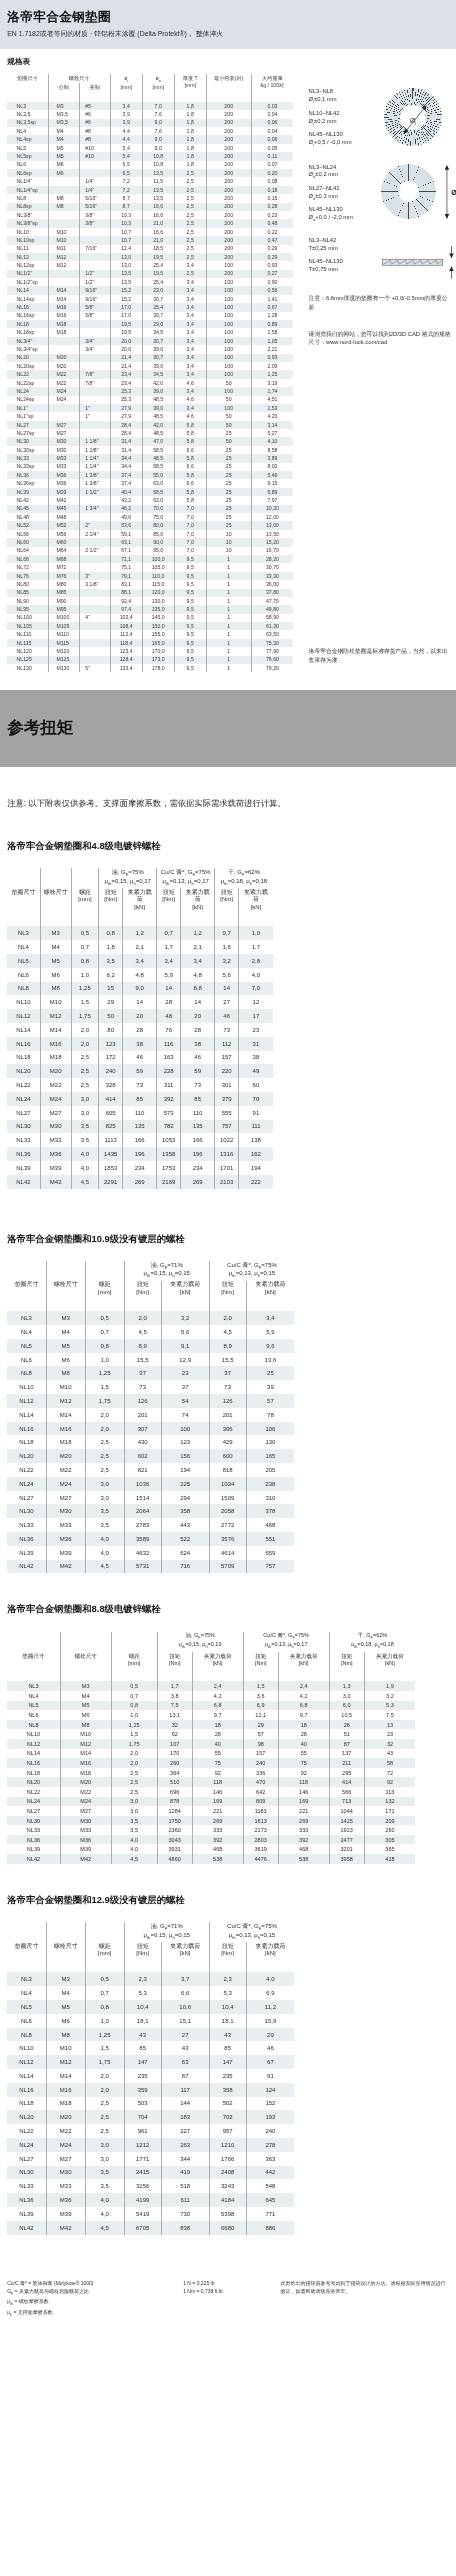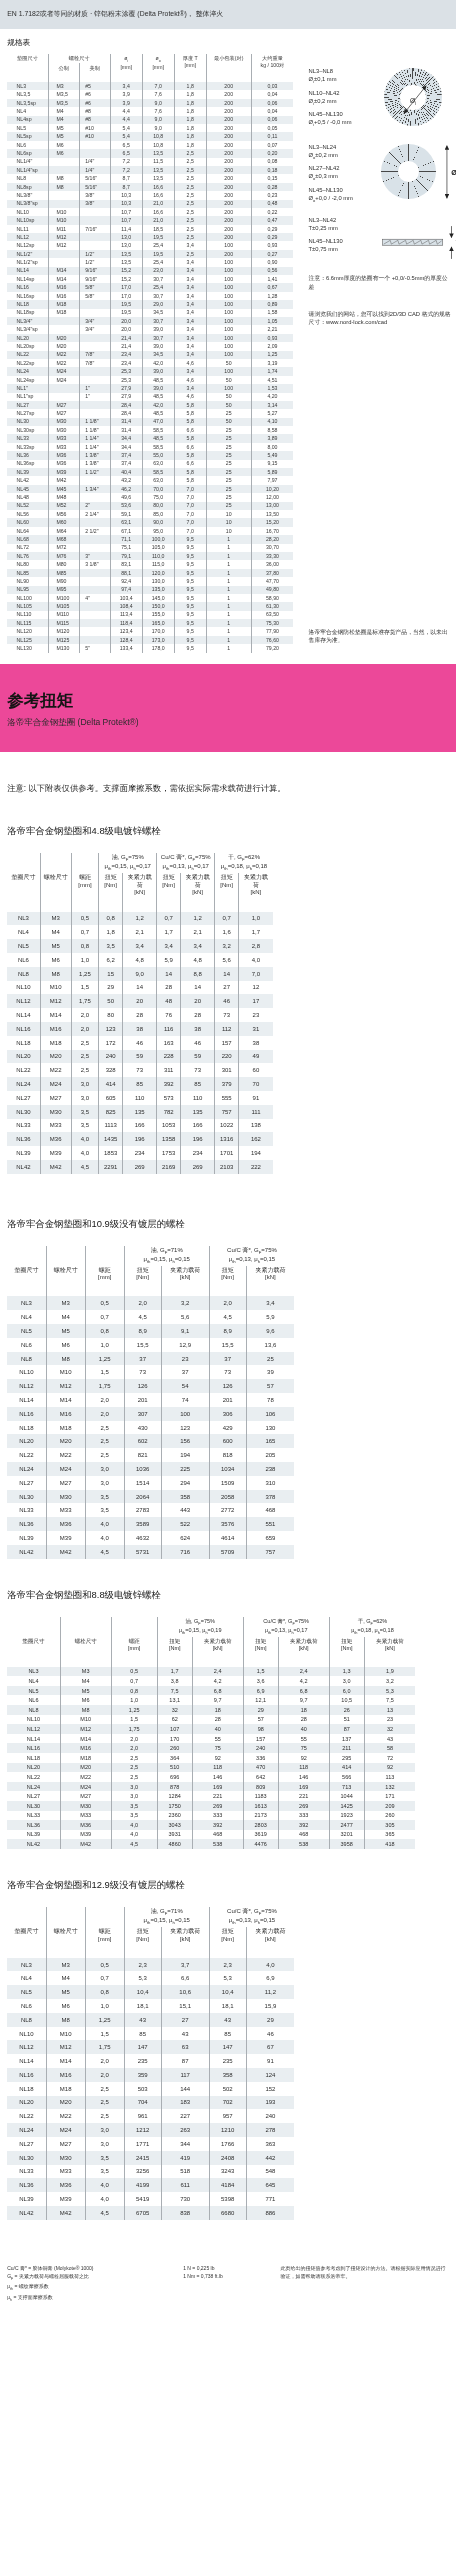--- a/index.html
+++ b/index.html
@@ -1,21 +1,21 @@
 <!DOCTYPE html>
 <html style="font-size:8.8px"><head>
 <meta charset="utf-8">
 <style>
   html,body{margin:0;padding:0}
   body{width:457px;min-height:2576px;background:#fff;color:#222;
        font-family:"Liberation Sans","DejaVu Sans",sans-serif;overflow-x:hidden}
   .banner{background:#dbe1e6;padding:8.8px 7.7px 10px 7.2px}
   .banner h1{margin:0 0 2.8px;font-size:12.7px;font-weight:bold;color:#161616;letter-spacing:0.3px}
   .banner .sub{font-size:6.9px;color:#2e2e2e}
-  .section-title{font-size:7.7px;font-weight:normal;margin:8.8px 0 6.6px 7.2px;color:#1d1d1d}
+  .section-title{font-size:7.7px;font-weight:bold;margin:8.8px 0 6.6px 7.2px;color:#1d1d1d}
   .spec-wrap{display:flex;align-items:stretch;padding-left:7.2px}
   table{border-collapse:collapse}
   table.spec{width:285px;font-size:5.2px;color:#3a3a3a;table-layout:fixed}
   .spec th{font-weight:normal;text-align:center;padding:1.1px 1.1px 1.7px;vertical-align:top;line-height:1.25}
   .spec thead tr:last-child th{padding-bottom:11px}
   .spec td{padding:0.8px 1.7px;line-height:6.8px;text-align:center;overflow:hidden;white-space:nowrap}
   .spec tbody tr:nth-child(odd){background:#e9eef1}
   .spec td:first-child{text-align:left;padding-left:9.4px}
   .spec td:nth-child(2){text-align:left;padding-left:7.7px}
   .spec td:nth-child(3){text-align:left;padding-left:5.5px}
@@ -29,25 +29,25 @@
   .wwrap{position:relative;margin-left:3.3px}
   .washer{border-radius:50%;position:relative}
   .w1{width:58px;height:58px;background:repeating-conic-gradient(#474747 0 1.1deg,#d9e2e8 1.1deg 5.6deg)}
   .w1::before{content:"";position:absolute;inset:28%;background:#fff;border-radius:50%}
   .w2{width:55px;height:55px;background:repeating-conic-gradient(#474747 0 0.9deg,#d9e2e8 0.9deg 22.5deg)}
   .w2::before{content:"";position:absolute;inset:31%;background:#fff;border-radius:50%}
   .ov{position:absolute;left:0;top:0}
   .note-small{margin-top:14.3px;font-size:5.8px;line-height:1.45;width:143px}
   .cad{margin-top:18.7px;font-size:5.8px;line-height:1.45;width:143px}
   .stock{margin-top:auto;padding-bottom:7.7px;font-size:5.8px;line-height:1.5;width:144px}
-  .tq-banner{background:#ec4899;margin-top:11px;padding:26.4px 7.7px 23px 7.2px}
+  .tq-banner{background:#a3a3a3;margin-top:18px;padding:26.4px 7.7px 23px 7.2px}
   .tq-banner h2{margin:0 0 5px;font-size:16.5px;font-weight:bold;color:#141414}
   .tq-banner .sub2{font-size:8.5px;color:#2b2b2b}
   .notice{margin:31px 7.7px 0 7.2px;font-size:8.3px;color:#1f1f1f}
-  .tq-title{font-size:9.4px;font-weight:normal;margin:31px 0 15.4px 7.2px;color:#171717}
+  .tq-title{font-size:9.4px;font-weight:bold;margin:31px 0 15.4px 7.2px;color:#171717}
   table.tq{margin-left:7.2px;font-size:6px;color:#2d2d2d}
   .tq th{font-weight:normal;text-align:center;padding:0.6px 2.2px;line-height:1.3;vertical-align:top}
   .tq tr.grp th{height:17.6px;vertical-align:bottom;padding-bottom:1.7px}
   .tq tr.cols th{padding-bottom:14.3px}
   .tq td{text-align:center;padding:0 2.2px;height:13.8px}
   .tq td:nth-child(n+2){border-left:0.6px solid #a9aeb3}
   .tq tbody tr:nth-child(odd){background:#e9eef1}
   table.dense{font-size:5.5px}
   .dense td{height:9.6px}
   .mt-big{margin-top:30px}
@@ -62,20 +62,21 @@
 
 <svg width="0" height="0" style="position:absolute" aria-hidden="true">
   <defs>
     <marker id="arr" viewBox="0 0 10 10" refX="9" refY="5" markerWidth="7" markerHeight="7" orient="auto-start-reverse">
       <path d="M0 0L10 5L0 10z" fill="#222"></path>
     </marker>
   </defs>
 </svg>
 
 <div class="banner">
+  <h1>洛帝牢合金钢垫圈</h1>
   <div class="sub">EN 1.7182或者等同的材质 · 锌铝粉末涂覆 (Delta Protekt®)， 整体淬火</div>
 </div>
 
 <div class="section-title">规格表</div>
 
 <div class="spec-wrap">
   <table class="spec">
     <colgroup>
       <col style="width:41px">
         <col style="width:31px">
@@ -844,21 +845,20 @@
     <div class="cad">
       <span>请浏览我们的网站，您可以找到2D/3D CAD 格式的规格尺寸：</span><span style="white-space:nowrap">www.nord-lock.com/cad</span>
     </div>
 
     <div class="stock">洛帝牢合金钢防松垫圈是标准存货产品，当然，以未出售库存为准。</div>
   </div>
 </div>
 
 <div class="tq-banner">
   <h2>参考扭矩</h2>
-  <div class="sub2">洛帝牢合金钢垫圈 (Delta Protekt®)</div>
 </div>
 
 <div class="notice">注意: 以下附表仅供参考。支撑面摩擦系数，需依据实际需求载荷进行计算。</div>
 
 <div class="tq-title">洛帝牢合金钢垫圈和4.8级电镀锌螺栓</div>
 <table class="tq">
   <colgroup>
     <col style="width:33px">
       <col style="width:31px">
       <col style="width:27.5px">

